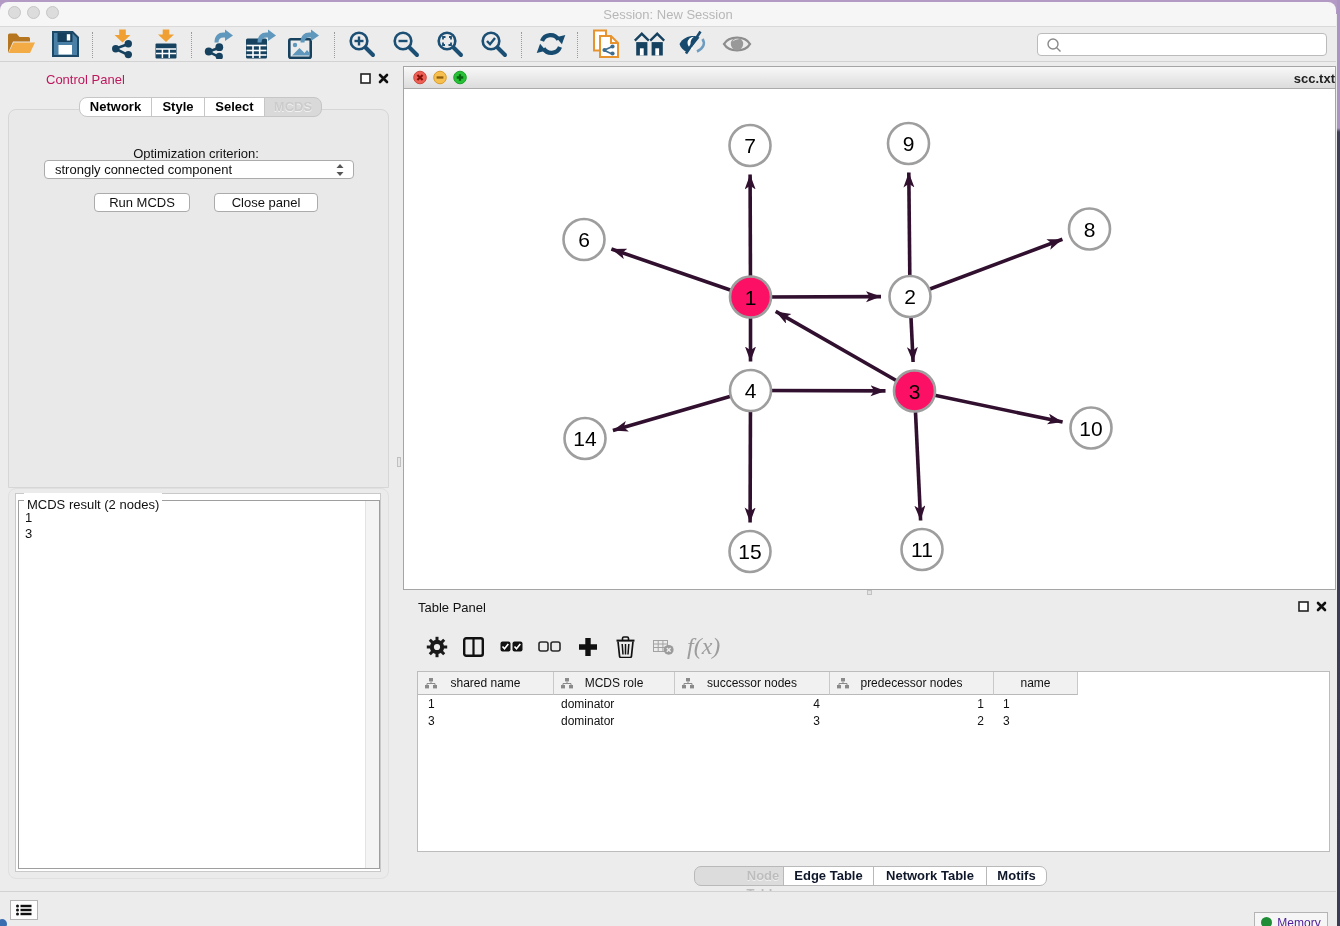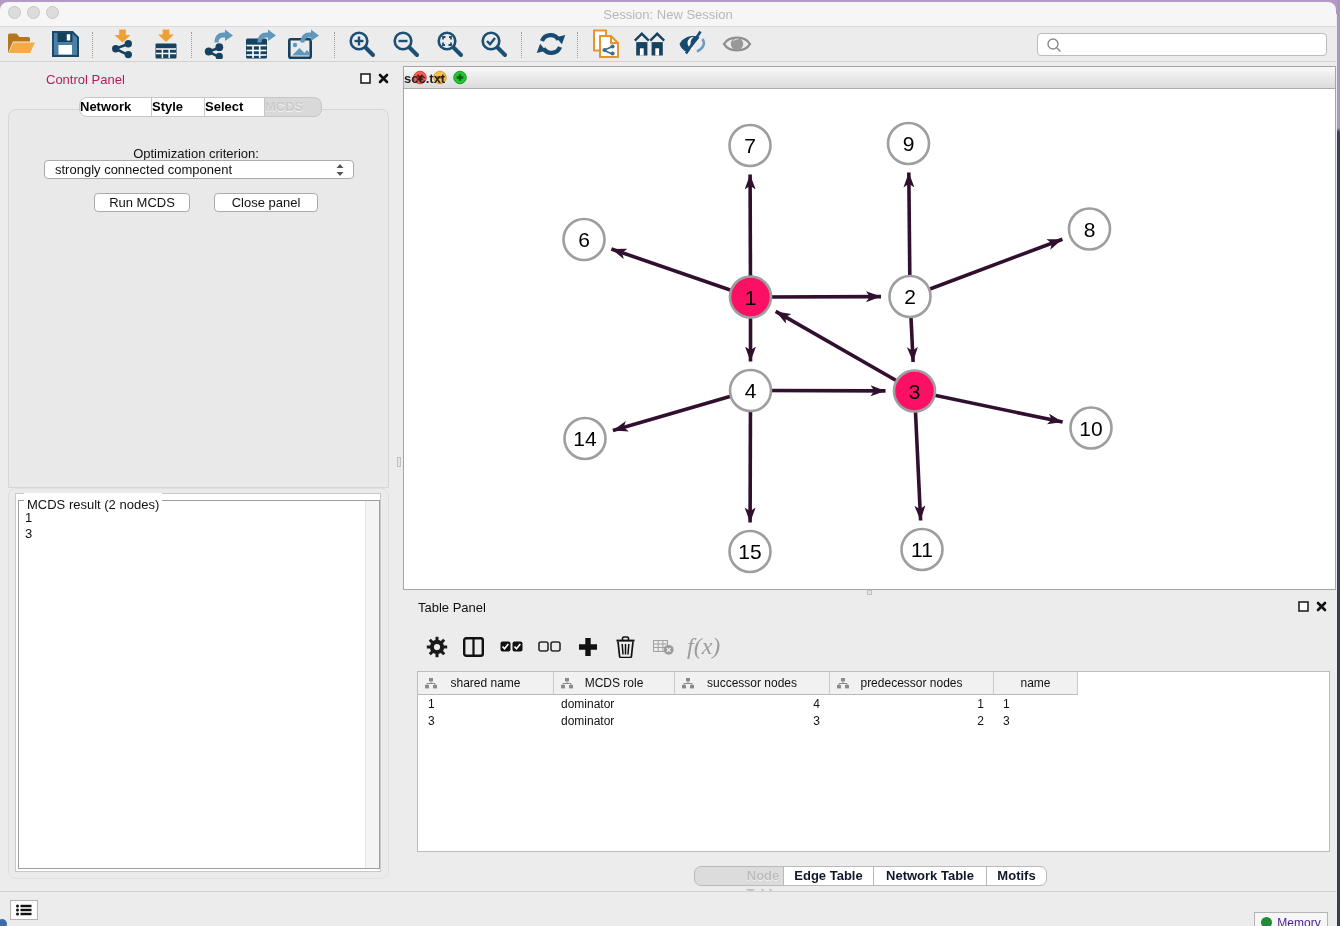--- a/index.html
+++ b/index.html
@@ -15,40 +15,40 @@
 
 
 #toolbar { left:0; top:27px; width:1336px; height:35px; background:#ececec; border-bottom:1px solid #d2d2d2; }
 .tbi { position:absolute; top:50%; transform:translateY(-50%); }
 .tsep { position:absolute; top:5px; height:26px; width:0; border-left:1px dotted #9a9a9a; }
 #searchbox { position:absolute; left:1037px; top:6px; width:290px; height:23px; background:#fff; border:1px solid #bbb; border-radius:4px; }
 
 
 #cp-title { left:14px; top:72px; font-size:13px; color:#be185d;margin-left:32px; }
 
-.tab { position:absolute; top:97px; z-index:5; height:20px; background:#fff; border:1px solid #c6c6c6; color:#000; font-size:13px; font-weight:bold; line-height:18px; }
+.tab { position:absolute; top:97px; z-index:5; height:20px; background:#fff; border:1px solid #c6c6c6; color:#000; font-size:13px; font-weight:bold; text-align:center; line-height:18px; }
 .tabsel { background:#d9d9d9; color:#cbcbcb; text-shadow:0 1px 0 #f2f2f2; border-radius:0 8px 8px 0; }
 
 #cp-upper { left:8px; top:109px; width:381px; height:379px; background:#e9e9e9; border:1px solid #d6d6d6; border-radius:8px 8px 0 0; }
 #opt-label { left:0; width:392px; text-align:center; top:138px; font-size:13px; color:#111;margin-top:8px; }
 #dropdown { left:44px; top:160px; width:310px; height:19px; background:#fff; border:1px solid #ababab; border-radius:4px; font-size:13px; line-height:17px; padding-left:10px; color:#111; }
 .btn { position:absolute; top:193px; height:19px; background:#fff; border:1px solid #ababab; border-radius:4px; font-size:13px; text-align:center; line-height:17px; color:#111; }
 
 #lowpanel { left:8px; top:488px; width:381px; height:391px; background:#ebebeb; border:1px solid #e0e0e0; border-radius:8px; }
 #fs-white { left:15px; top:493px; width:366px; height:379px; background:#fff; border:1px solid #c9c9c9; }
 #fieldset { left:18px; top:500px; width:362px; height:369px; border:1px solid #9e9e9e; }
 #fs-legend { left:24px; top:493px; background:#fff; font-size:13px; padding:4px 3px; color:#111; }
 #fs-inner { left:19px; top:501px; width:360px; height:367px; }
 #fs-scroll { position:absolute; right:0px; top:0px; width:14px; height:367px; background:#f4f4f4; border-left:1px solid #e3e3e3; }
 #fs-text { position:absolute; left:6px; top:9px; font-size:13px; line-height:16px; color:#111; }
 
 
 #netwin { left:403px; top:66px; width:933px; height:524px; background:#fff; border:1px solid #a5a5a5; }
 #nw-titlebar { position:absolute; left:0; top:0; width:100%; height:22px; background:linear-gradient(#f8f8f8,#dcdcdc); border-bottom:1px solid #ababab; border-radius:4px 4px 0 0; }
-#nw-title { width:100%; text-align:left; top:4px; font-size:13px; font-weight:bold; color:#222; }
+#nw-title { width:100%; text-align:right; top:4px; font-size:13px; font-weight:bold; color:#222; }
 
 
 #tp-title { left:418px; top:600px; font-size:13px; color:#111; }
 #tablebox { left:417px; top:671px; width:913px; height:181px; background:#fff; border:1px solid #bcbcbc; }
 .th { position:absolute; top:0; height:23px; background:#f1f1f1; border-right:1px solid #c9c9c9; border-bottom:1px solid #b9b9b9; font-size:12px; text-align:center; line-height:22px; color:#111; }
 .td { position:absolute; font-size:12px; color:#111; height:17px; line-height:17px; }
 .hico { position:absolute; left:7px; top:6px; }
 
 .btab { position:absolute; top:866px; height:20px; background:#fff; border:1px solid #b9b9b9; font-size:13px; font-weight:bold; text-align:center; line-height:18px; color:#0f172a; }
 .btabsel { background:#dcdcdc; color:#bdbdbd; text-shadow:0 1px 0 #f2f2f2;padding-left:48px; }

